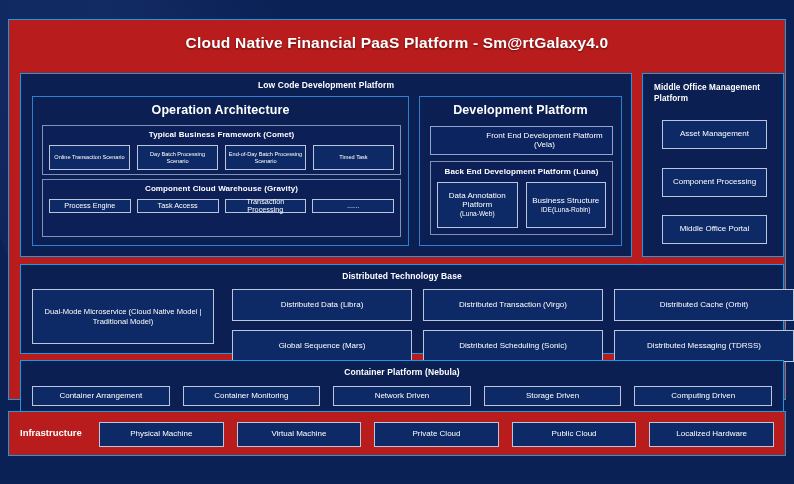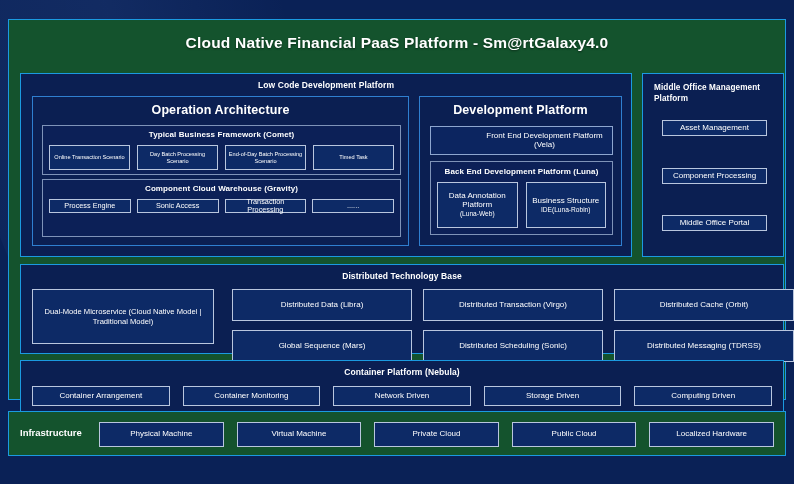--- a/index.html
+++ b/index.html
@@ -38,21 +38,21 @@
         rgba(255,255,255,0.000) 78%);
     transform: rotate(-22deg);
     transform-origin: top left;
     pointer-events: none;
   }
 
   
   .outer-frame {
     position: absolute;
     border: 1px solid #1b9ae0;
-    background: #14532d;
+    background: #b91c1c;
     box-sizing: border-box;
   }
 
   .panel {
     border: 1px solid #2f7fd0;
     background: #0b1f52;
     box-sizing: border-box;
     position: relative;
   }
   .panel.cyan { border-color: #1b9ae0; }
@@ -190,21 +190,21 @@
     width: 142px; height: 184px;
   }
   #midoffice-title {
     position: absolute; left: 11px; right: 8px; top: 8px;
     text-align: left;
     font-size: 8.2px;
     line-height: 1.35;
   }
   .midoffice-node {
     position: absolute;
-    left: 19px; width: 105px; height: 16px;
+    left: 19px; width: 105px; height: 29px;
     font-size: 8px;
   }
   #mid-node-0 { top: 46px; }
   #mid-node-1 { top: 94px; }
   #mid-node-2 { top: 141px; }
 
   
   #dtb-panel {
     position: absolute;
     left: 11px; top: 244px;
@@ -293,21 +293,21 @@
             <div class="node">Day Batch Processing Scenario</div>
             <div class="node">End-of-Day Batch Processing Scenario</div>
             <div class="node">Timed Task</div>
           </div>
         </div>
 
         <div class="panel steel" id="gravity-panel">
           <div class="panel-title" id="gravity-title">Component Cloud Warehouse (Gravity)</div>
           <div class="row" id="gravity-row">
             <div class="node">Process Engine</div>
-            <div class="node">Sonic Access</div>
+            <div class="node">Task Access</div>
             <div class="node">Transaction Processing</div>
             <div class="node">......</div>
           </div>
         </div>
       </div>
 
       <div class="panel" id="devplat-panel">
         <div class="panel-title" id="devplat-title">Development Platform</div>
 
         <div class="node thin-blue" id="frontend-node">Front End Development Platform (Vela)</div>

